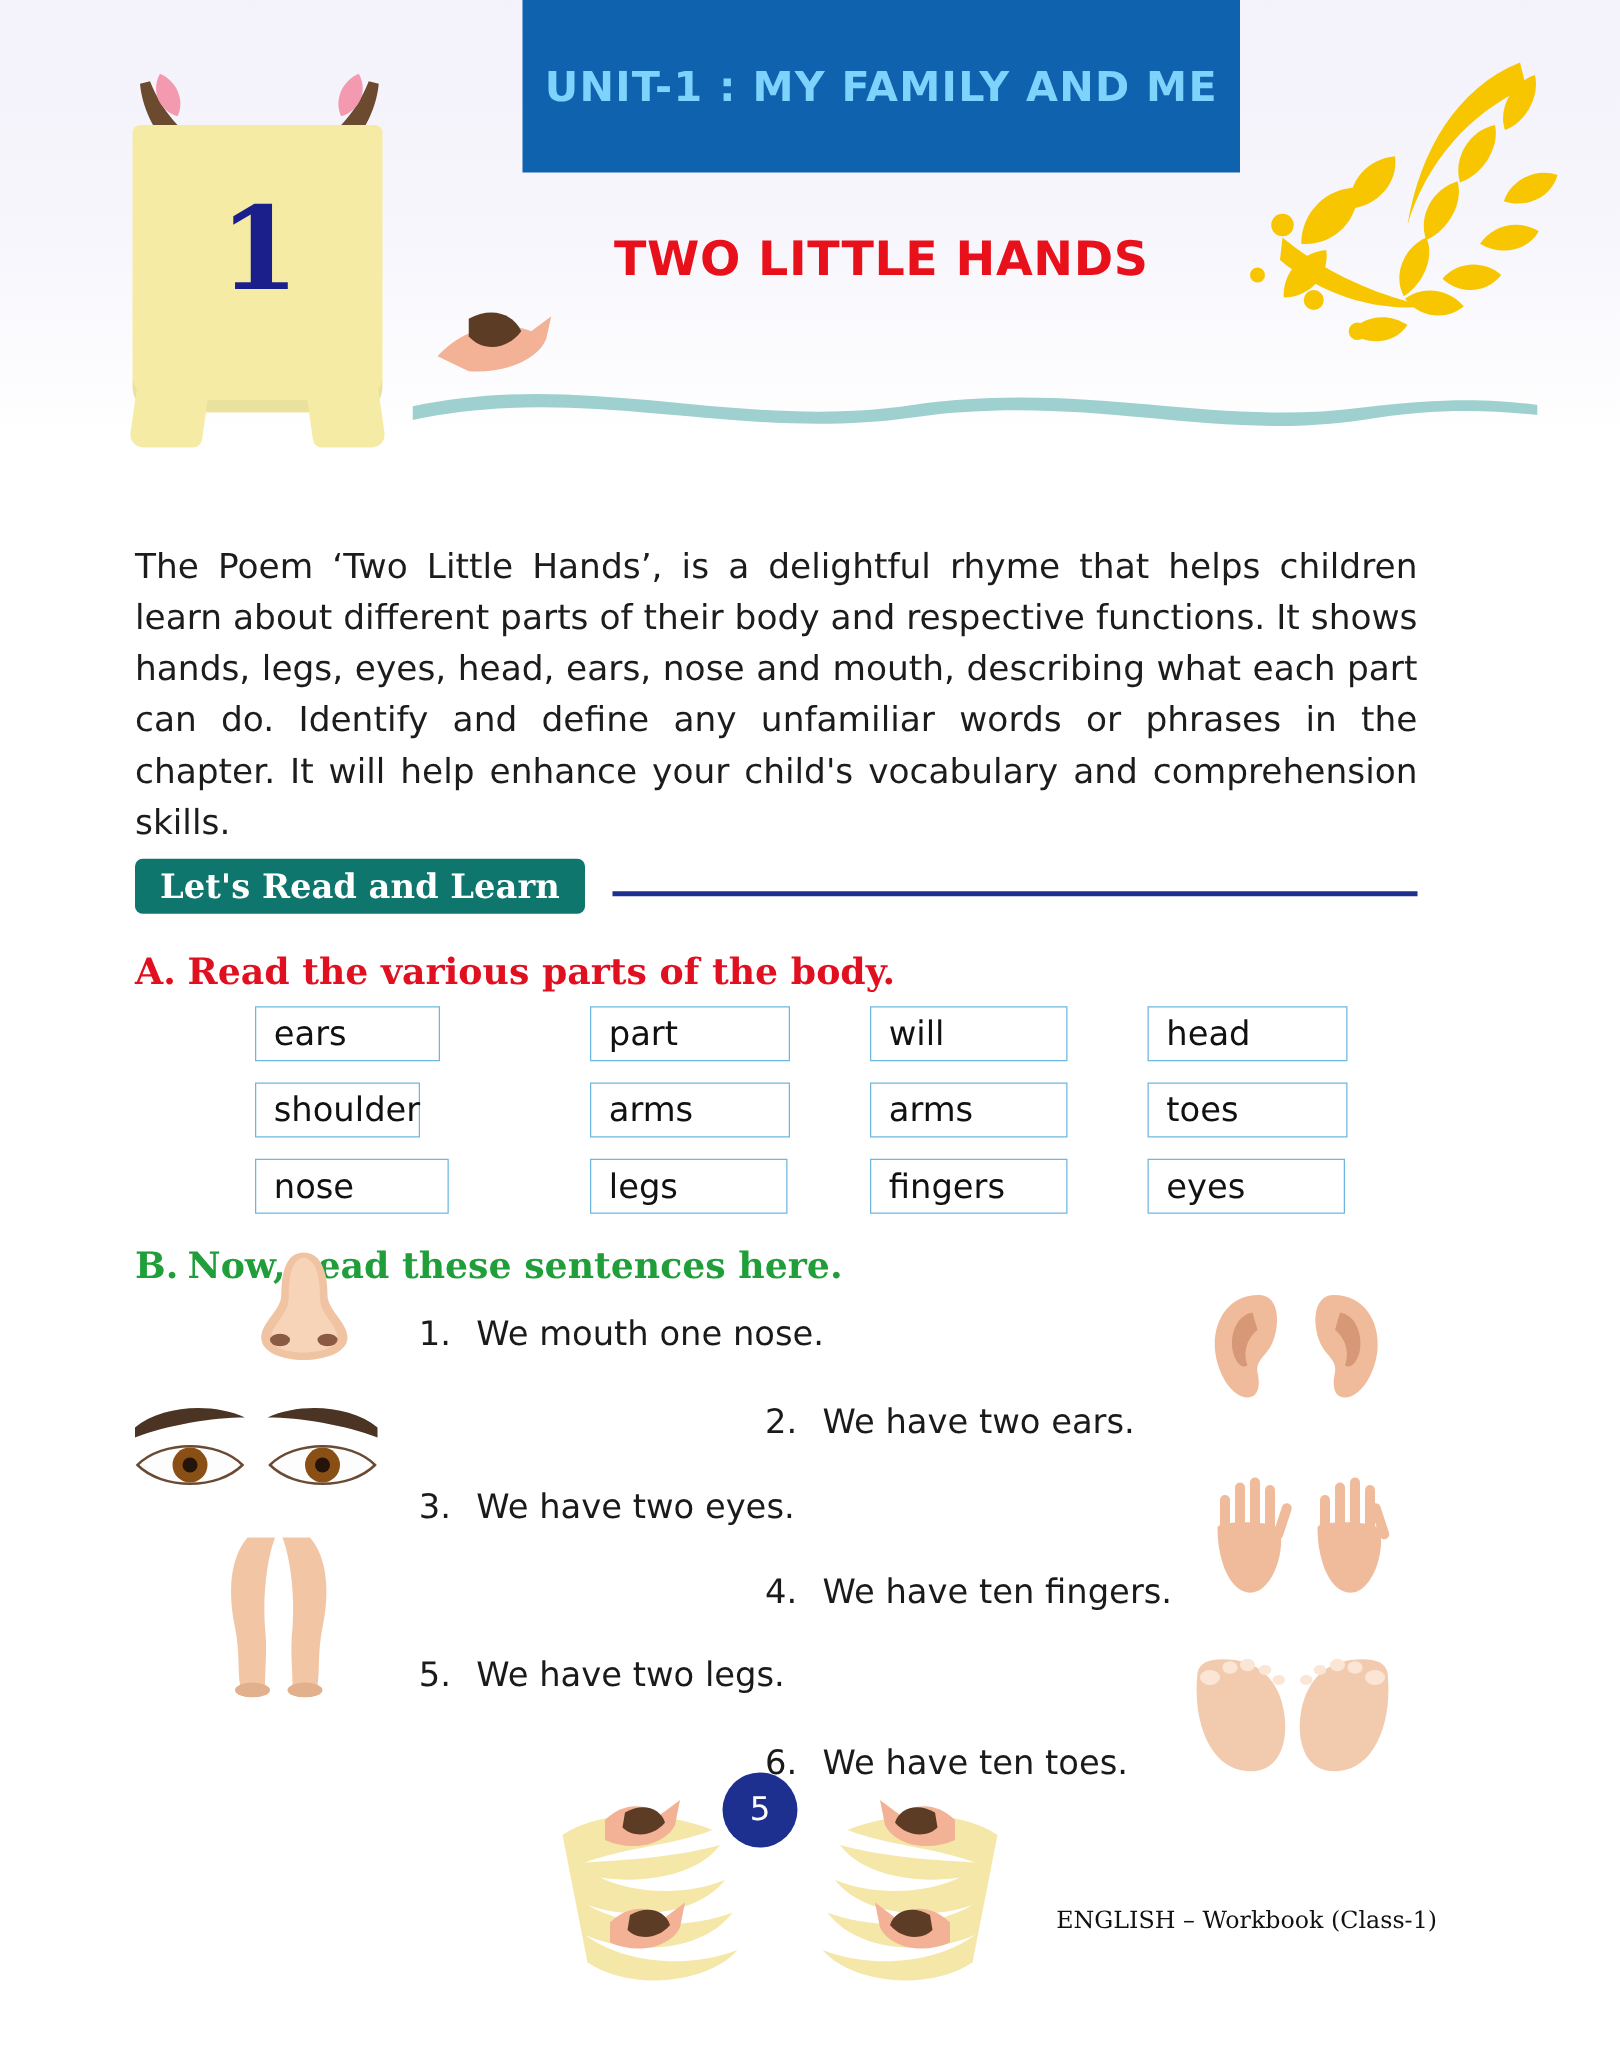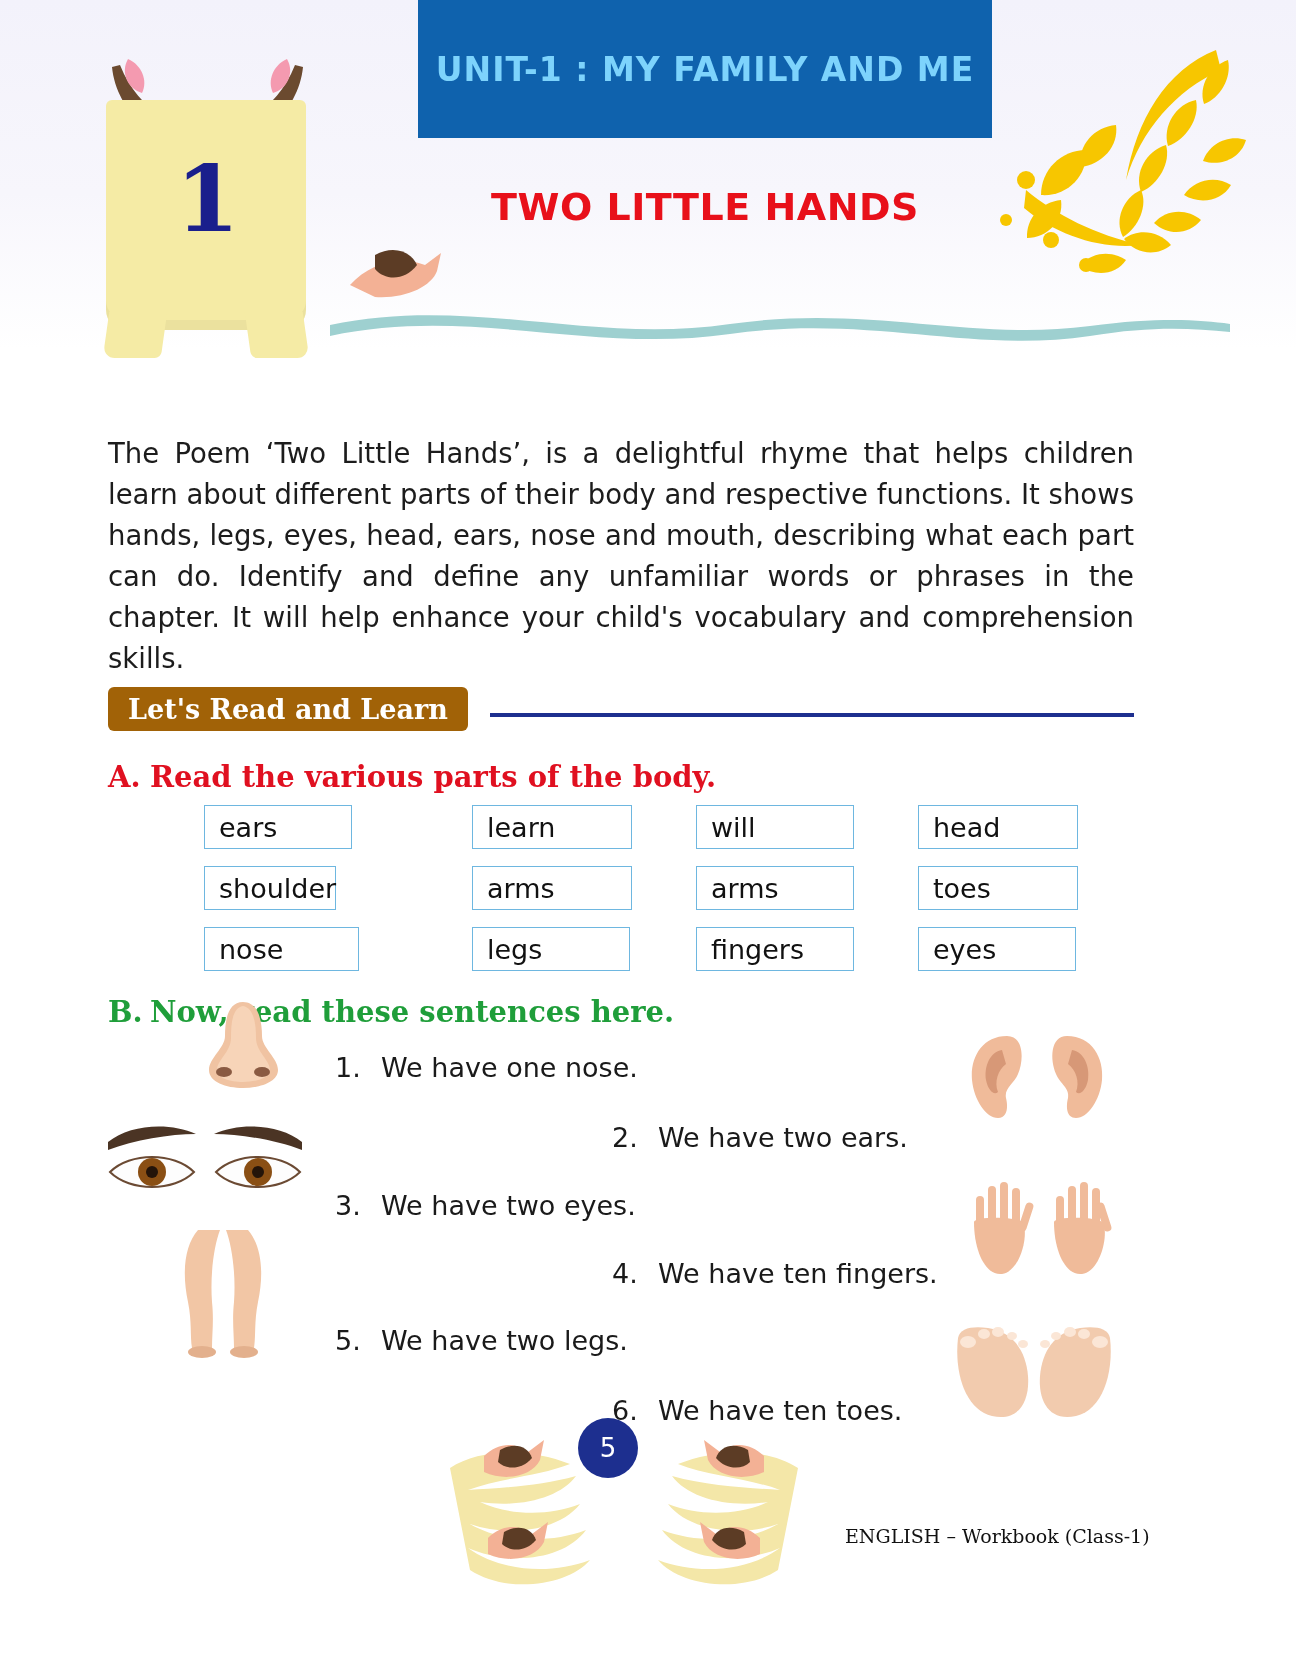--- a/index.html
+++ b/index.html
@@ -122,21 +122,21 @@
   
   .ribbon-wrap {
     position: absolute;
     left: 108px; top: 687px;
     width: 1026px; height: 44px;
   }
   .ribbon {
     position: absolute;
     left: 0; top: 0;
     height: 44px;
-    background: #a16207;
+    background: #0f766e;
     color: #ffffff;
     border-radius: 6px;
     padding: 0 20px;
     display: flex;
     align-items: center;
     font-family: "DejaVu Serif", serif;
     font-weight: bold;
     font-size: 27px;
   }
   .ribbon-line {
@@ -321,21 +321,21 @@
 <div class="act-a-title">
   <span class="letter">A.</span><span>Read the various parts of the body.</span>
 </div>
 
 <div class="word-grid">
   <div class="word-row">
     <div class="word-cell">
         <div class="word-box r1c1">ears</div>
       </div>
     <div class="word-cell">
-        <div class="word-box r1c2">learn</div>
+        <div class="word-box r1c2">part</div>
       </div>
     <div class="word-cell">
         <div class="word-box r1c3">will</div>
       </div>
     <div class="word-cell">
         <div class="word-box r1c4">head</div>
       </div>
   </div>
   <div class="word-row">
     <div class="word-cell">
@@ -433,21 +433,21 @@
     <ellipse cx="79" cy="46" rx="5" ry="4"></ellipse>
     <ellipse cx="156" cy="44" rx="8" ry="6"></ellipse>
     <ellipse cx="140" cy="36" rx="6" ry="5"></ellipse>
     <ellipse cx="126" cy="34" rx="6" ry="5"></ellipse>
     <ellipse cx="112" cy="38" rx="5" ry="4"></ellipse>
     <ellipse cx="101" cy="46" rx="5" ry="4"></ellipse>
   </g>
 </svg>
 
 <div class="sentence s1">
-  <span class="s-num">1.</span><span>We have one nose.</span>
+  <span class="s-num">1.</span><span>We mouth one nose.</span>
 </div>
 <div class="sentence s2">
   <span class="s-num">2.</span><span>We have two ears.</span>
 </div>
 <div class="sentence s3">
   <span class="s-num">3.</span><span>We have two eyes.</span>
 </div>
 <div class="sentence s4">
   <span class="s-num">4.</span><span>We have ten fingers.</span>
 </div>

